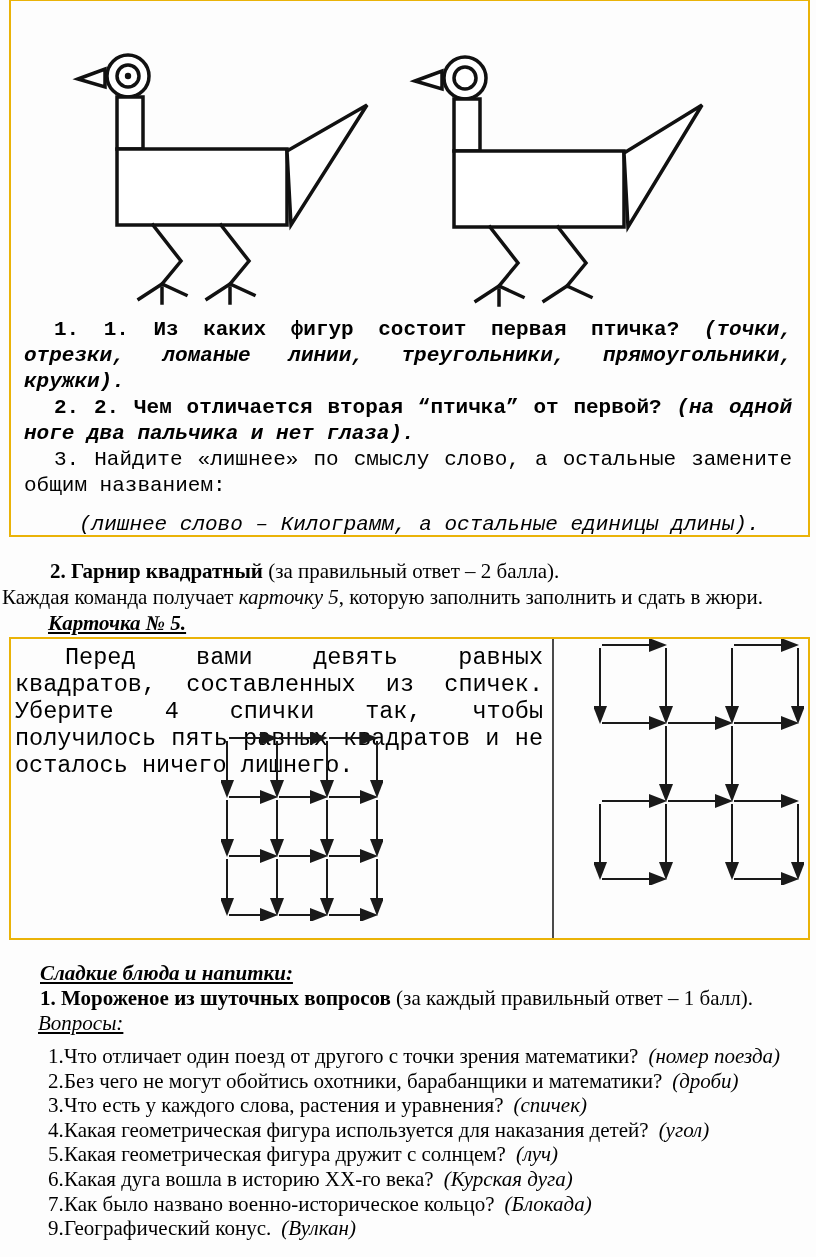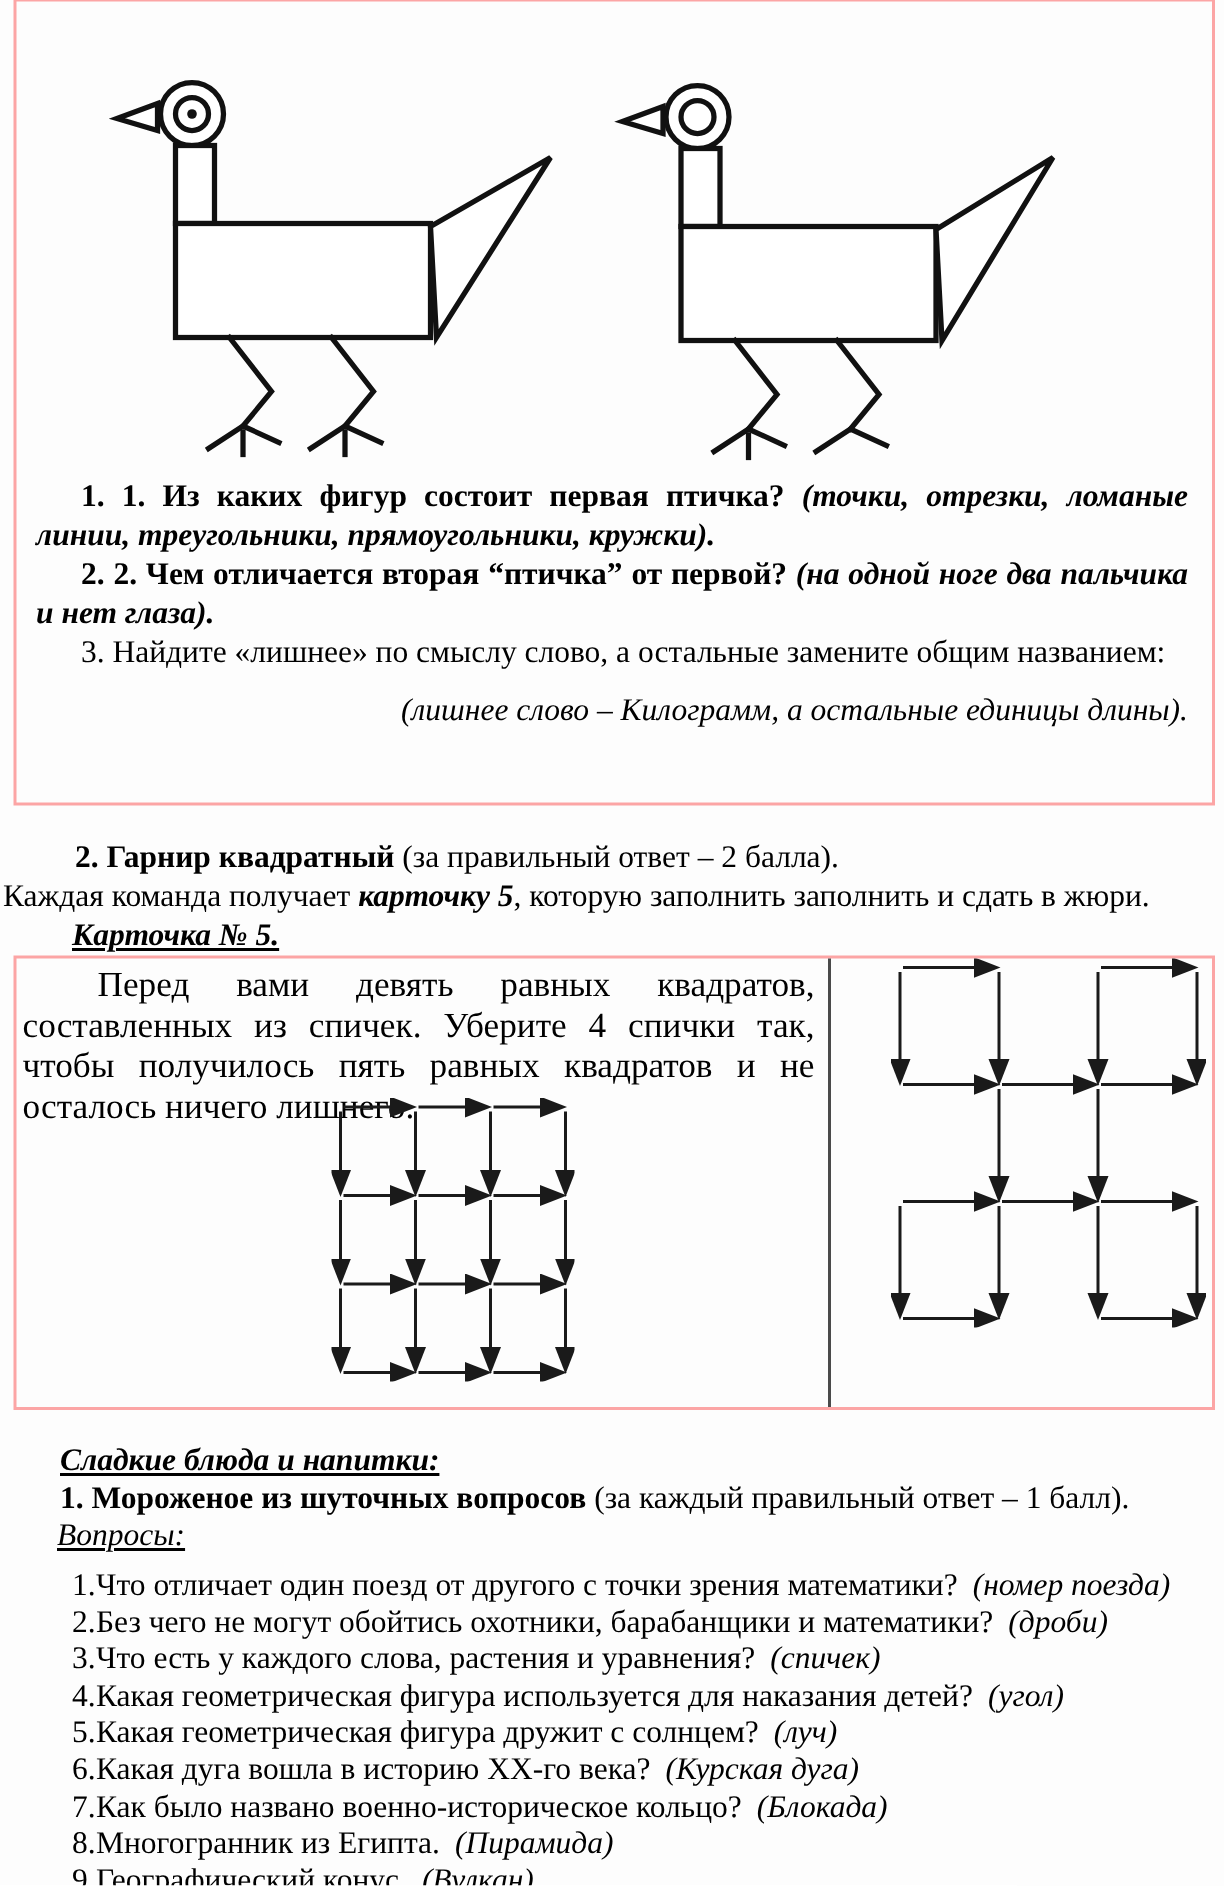--- a/index.html
+++ b/index.html
@@ -1,42 +1,42 @@
 <!DOCTYPE html>
 <html><head>
 <meta charset="utf-8">
 <style>
   html,body{margin:0;padding:0;background:#fff;}
   .page{position:relative;width:816px;height:1257px;background:#fdfdfd;color:#000;
         font-family:"Liberation Serif",serif;overflow:hidden;}
-  .box{position:absolute;border:2px solid #fca5a5;box-sizing:border-box;background:transparent;}
+  .box{position:absolute;border:2px solid #eab308;box-sizing:border-box;background:transparent;font-family:Liberation Mono, monospace;}
   #box1{left:9px;top:-1px;width:801px;height:538px;}
   #box2{left:9px;top:637px;width:801px;height:303px;}
   #box2 .divider{position:absolute;left:541px;top:0;bottom:0;width:2px;background:#4a4a4a;}
 
   #birds-svg{position:absolute;left:0;top:0;}
   .bird *{stroke:#111;stroke-width:3.5;fill:#fff;stroke-linejoin:miter;}
   .bird .leg{fill:none;stroke-linecap:square;}
   .bird .dot{fill:#111;stroke:none;}
 
   .b1text{position:absolute;left:0;top:316px;right:0;padding:0 16px 0 13px;
           font-size:21px;line-height:26px;text-align:justify;}
   .b1text p{margin:0;}
   .ind{text-indent:30px;}
   .qb{font-weight:bold;}
   .ans{font-weight:bold;font-style:italic;}
   .words{font-weight:bold;}
-  .note{font-style:italic;text-indent:55px;margin-top:13px !important;text-align:right;}
+  .note{font-style:italic;text-indent:55px;margin-top:13px !important;text-align:left;}
 
   #section2{position:absolute;left:0;top:558px;width:100%;font-size:21px;line-height:26px;}
   #section2 .row1{padding-left:50px;}
   #section2 .row2{padding-left:2px;}
   #section2 .row3{padding-left:48px;}
   .bold{font-weight:bold;}
-  .bi{font-weight:bold;font-style:italic;}
+  .bi{font-weight:normal;font-style:italic;}
   .biu{font-weight:bold;font-style:italic;text-decoration:underline;}
   .iu{font-style:italic;text-decoration:underline;margin-left:36px;}
 
   #box2 .task{position:absolute;left:4px;top:5px;width:528px;font-size:23.5px;
               line-height:27px;text-align:justify;text-indent:50px;margin:0;}
   svg.grid{position:absolute;}
   #grid-left{left:210px;top:93px;}
   #grid-right{left:583px;top:0px;}
   svg.grid line{stroke:#1a1a1a;stroke-width:2;}
 
@@ -170,18 +170,17 @@
     <div class="h2"><span class="bold">1. Мороженое из шуточных вопросов</span><span> (за каждый правильный ответ – 1 балл).</span></div>
     <div class="h3"><span class="iu">Вопросы:</span></div>
     <ul class="qlist">
       <li class="qrow"><span class="qn">1.</span><span>Что отличает один поезд от другого с точки зрения математики?</span><span class="qa">(номер поезда)</span></li>
       <li class="qrow"><span class="qn">2.</span><span>Без чего не могут обойтись охотники, барабанщики и математики?</span><span class="qa">(дроби)</span></li>
       <li class="qrow"><span class="qn">3.</span><span>Что есть у каждого слова, растения и уравнения?</span><span class="qa">(спичек)</span></li>
       <li class="qrow"><span class="qn">4.</span><span>Какая геометрическая фигура используется для наказания детей?</span><span class="qa">(угол)</span></li>
       <li class="qrow"><span class="qn">5.</span><span>Какая геометрическая фигура дружит с солнцем?</span><span class="qa">(луч)</span></li>
       <li class="qrow"><span class="qn">6.</span><span>Какая дуга вошла в историю XX-го века?</span><span class="qa">(Курская дуга)</span></li>
       <li class="qrow"><span class="qn">7.</span><span>Как было названо военно-историческое кольцо?</span><span class="qa">(Блокада)</span></li>
-      <li class="qrow"><span class="qn">8.</span><span>Многогранник из Египта.</span><span class="qa">(Пирамида)</span></li>
       <li class="qrow"><span class="qn">9.</span><span>Географический конус.</span><span class="qa">(Вулкан)</span></li>
     </ul>
   </div>
 
 </div>
 
 </body></html>

